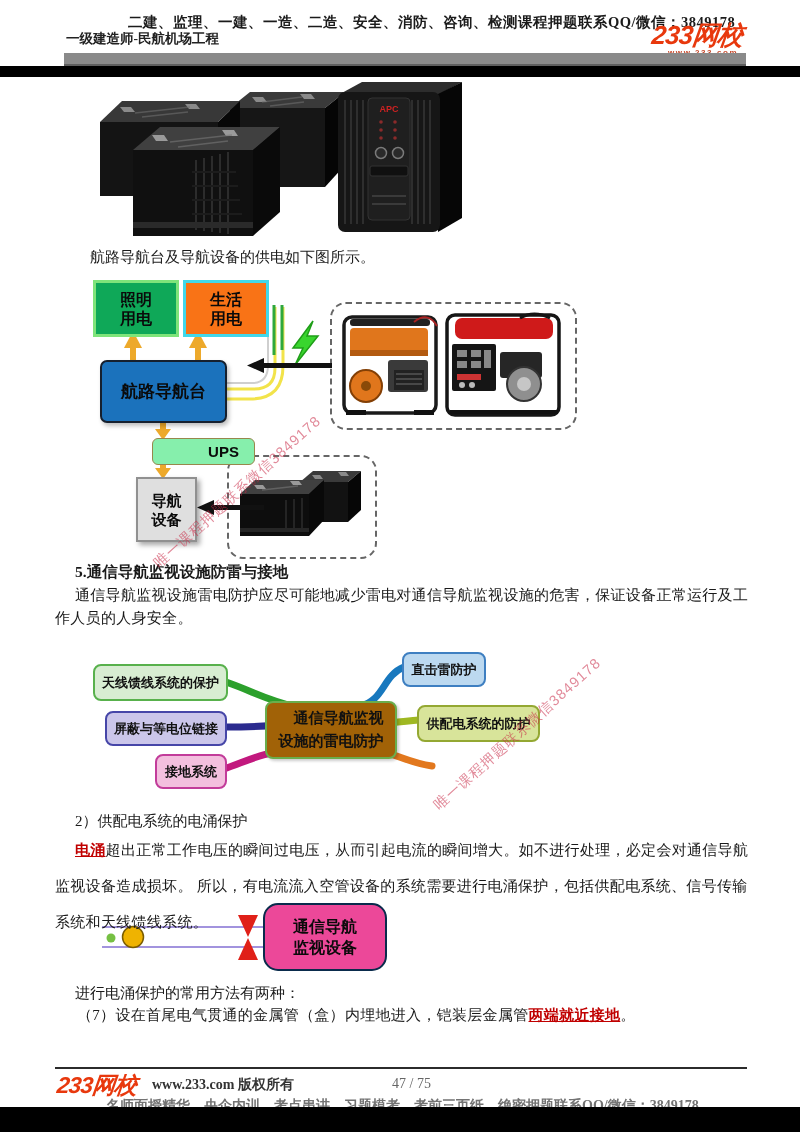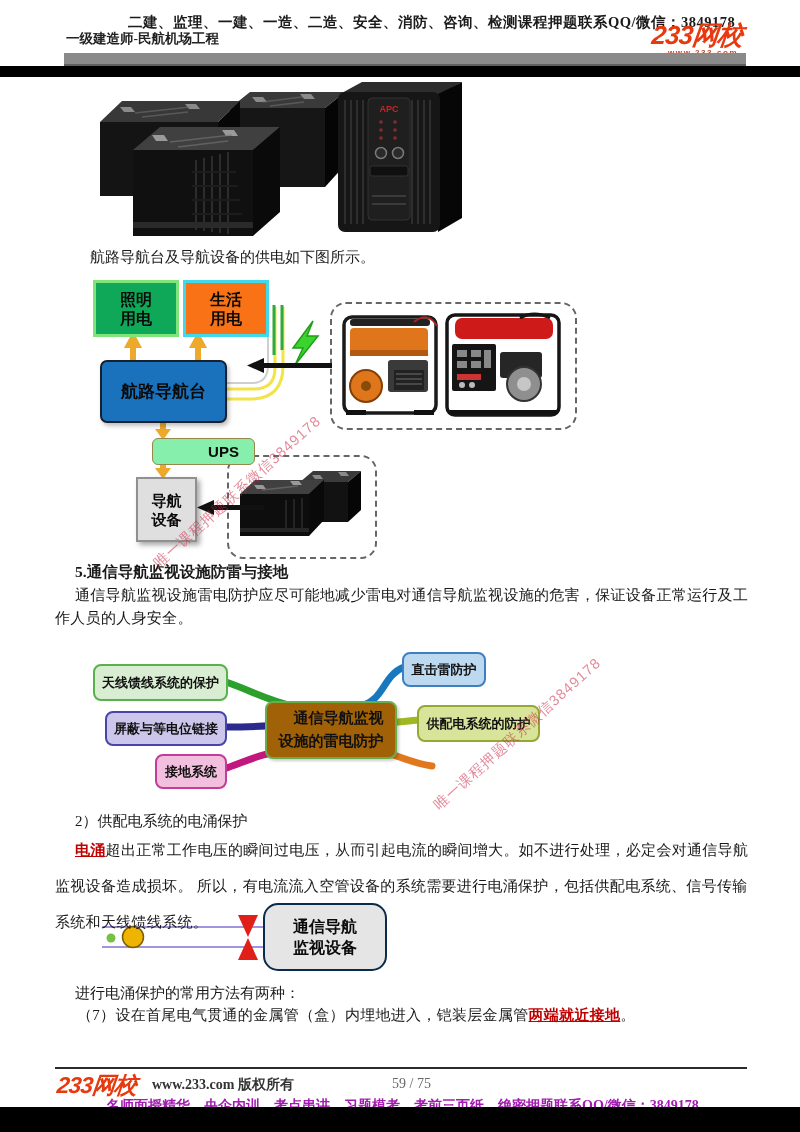--- a/index.html
+++ b/index.html
@@ -15,21 +15,21 @@
         color:#e8380d;transform:skewX(-6deg);letter-spacing:-1px;}
   .hdr-logo{left:652px;top:18px;font-size:26px;}
   .hdr-logo-sub{left:668px;top:48px;font-size:8px;color:#c84a2c;letter-spacing:1.6px;
         font-family:"Liberation Sans",sans-serif;font-weight:700;}
   .bar-gray{left:64px;top:53px;width:682px;height:11px;background:#8a8a8a;border-bottom:2px solid #5f5f5f;}
   .bar-black-top{left:0;top:66px;width:800px;height:11px;background:#000;}
   .ftr-rule{left:55px;top:1067px;width:692px;height:2px;background:#2b2b2b;}
   .ftr-logo{left:57px;top:1070px;font-size:23px;}
   .ftr-copy{left:152px;top:1076px;font-size:14px;color:#333;font-weight:600;}
   .ftr-page{left:392px;top:1076px;font-size:14px;color:#666;}
-  .ftr-promo{left:106px;top:1097px;font-size:14px;font-weight:700;color:#a21caf;}
+  .ftr-promo{left:106px;top:1097px;font-size:14px;font-weight:700;color:#737373;}
   .bar-black-bottom{left:0;top:1107px;width:800px;height:25px;background:#000;}
 
   
   .caption1{left:90px;top:248px;font-size:15px;}
   .sec5-title{left:75px;top:562px;font-size:15.5px;font-weight:700;}
   .para5{left:55px;top:584px;width:700px;font-size:15px;line-height:23px;text-indent:20px;letter-spacing:.3px;}
   .sub2{left:75px;top:812px;font-size:15px;}
   .para2{left:55px;top:832px;width:704px;font-size:15px;line-height:36px;text-indent:20px;letter-spacing:.3px;}
   .para3{left:75px;top:984px;font-size:15px;}
   .para4{left:55px;top:1006px;width:712px;font-size:15px;text-indent:22px;letter-spacing:.3px;}
@@ -57,21 +57,21 @@
   .mm-center{left:265px;top:701px;width:128px;height:54px;background:#a16207;border:2.5px solid #6aae4c;
         font-size:15px;font-weight:700;line-height:23px;box-shadow:2px 2px 3px rgba(0,0,0,.2);}
   .mm-lt{left:93px;top:664px;width:131px;height:33px;background:#d8edd2;border:2px solid #58b14c;}
   .mm-lm{left:105px;top:711px;width:118px;height:31px;background:#cbc6ea;border:2px solid #4646a8;}
   .mm-lb{left:155px;top:754px;width:68px;height:31px;background:#f3bfde;border:2px solid #c23c9a;}
   .mm-rt{left:402px;top:652px;width:80px;height:31px;background:#bcd9f0;border:2px solid #3e7fc1;}
   .mm-rm{left:417px;top:705px;width:119px;height:33px;background:#d8e49a;border:2px solid #94a832;}
   .mm-rb{left:430px;top:752px;width:131px;height:31px;background:#f2d7ac;border:2px solid #d8761f;}
 
   
-  .bx-device{left:263px;top:903px;width:120px;height:64px;border-radius:15px;background:#e5e5e5;
+  .bx-device{left:263px;top:903px;width:120px;height:64px;border-radius:15px;background:#ec4899;
         border:2.5px solid #0a2b4c;font-size:16px;line-height:21px;}
 
   
   .wm{font-size:14.5px;letter-spacing:1px;color:rgba(200,40,70,.55);transform:rotate(-42deg);
       transform-origin:0 0;font-family:"Liberation Sans",sans-serif;}
   #wm1{left:150px;top:558px;}
   #wm2{left:430px;top:800px;}
 
   #art{left:0;top:0;z-index:1;}
   .layer2{z-index:2;}
@@ -303,17 +303,17 @@
 
   <div class="abs para3 nowrap layer2">进行电涌保护的常用方法有两种：</div>
   <div class="abs para4 layer2"><span>（7）设在首尾电气贯通的金属管（盒）内埋地进入，铠装层金属管</span><span class="hl">两端就近接地</span><span>。</span></div>
 
   <div id="wm1" class="abs wm nowrap layer3">唯一课程押题联系微信3849178</div>
   <div id="wm2" class="abs wm nowrap layer3">唯一课程押题联系微信3849178</div>
 
   <div class="abs ftr-rule"></div>
   <div class="abs ftr-logo logo nowrap">233网校</div>
   <div class="abs ftr-copy nowrap">www.233.com 版权所有</div>
-  <div class="abs ftr-page nowrap">59 / 75</div>
+  <div class="abs ftr-page nowrap">47 / 75</div>
   <div class="abs ftr-promo nowrap">名师面授精华、央企内训、考点串讲、习题模考、考前三页纸、绝密押题联系QQ/微信：3849178</div>
   <div class="abs bar-black-bottom layer3"></div>
 
 </div>
 
 </body></html>

